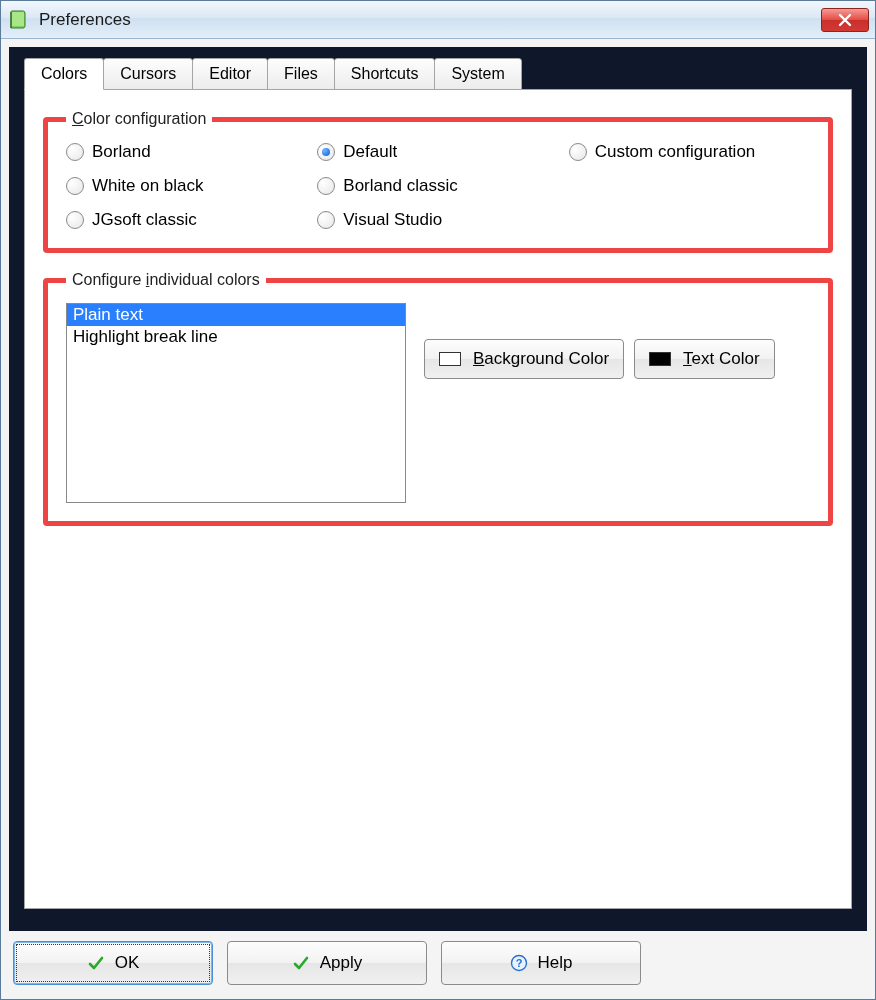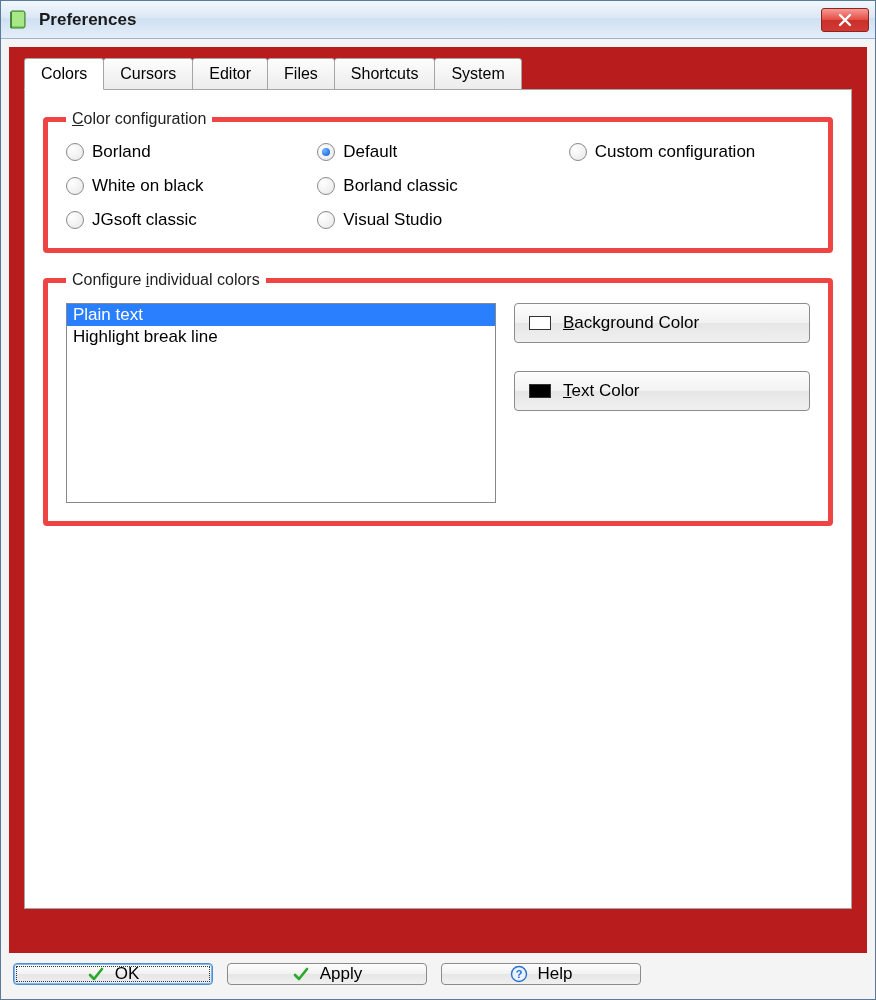--- a/index.html
+++ b/index.html
@@ -21,21 +21,20 @@
     flex-direction: column;
     box-shadow: 0 0 6px rgba(0,0,0,0.3);
   }
   .titlebar {
     height: 38px;
     background: linear-gradient(to bottom, #f2f7fd 0%, #dce8f5 45%, #cfe0f1 46%, #e3eef9 100%);
     border-bottom: 1px solid #9bb6cf;
     display: flex;
     align-items: center;
     padding: 0 6px;
-    font-weight: bold;
   }
   .titlebar .app-icon {
     width: 24px; height: 24px;
     margin-right: 8px;
     display: inline-block;
   }
   .titlebar .title-text {
     flex: 1;
     font-size: 17px;
     color: #1a1a1a;
@@ -46,21 +45,21 @@
     border: 1px solid #8a2520;
     border-radius: 3px;
     display: flex;
     align-items: center;
     justify-content: center;
     cursor: pointer;
   }
   .close-btn svg { width: 14px; height: 14px; }
   .content {
     flex: 1;
-    background: #b91c1c;
+    background: #0f172a;
     margin: 8px;
     margin-bottom: 0;
     border: 1px solid transparent;
     padding: 10px 14px 6px 14px;
     position: relative;
   }
   .tabs {
     display: flex;
     gap: 0;
     margin-bottom: -1px;
@@ -129,21 +128,21 @@
     width: 8px; height: 8px;
     border-radius: 50%;
     background: radial-gradient(circle at 30% 30%, #6fb6ff, #0b5cd8);
   }
   .configure-row {
     display: flex;
     gap: 18px;
     align-items: flex-start;
   }
   .listbox {
-    width: 430px;
+    width: 340px;
     height: 200px;
     border: 1px solid #888;
     background: #fff;
     overflow: auto;
   }
   .listbox .item {
     padding: 1px 6px;
     font-size: 17px;
     color: #000;
     cursor: pointer;
@@ -152,23 +151,24 @@
     background: #1e90ff;
     background: #2f7dff;
     background: #2a7fff;
     background: #2b7fff;
     background: #2a7fff;
     color: #fff;
   }
   .listbox .item.selected { background: #2a7fff; }
   .color-buttons {
     display: flex;
-    flex-direction: column;
-    gap: 28px;
+    flex-direction: row;
+    gap: 10px;
     flex: 1;
+    margin-top: 36px;
   }
   .btn {
     height: 40px;
     border: 1px solid #8b8b8b;
     border-radius: 4px;
     background: linear-gradient(to bottom, #fdfdfd 0%, #f2f2f2 49%, #e6e6e6 50%, #f0f0f0 100%);
     display: flex;
     align-items: center;
     justify-content: center;
     gap: 10px;
@@ -187,21 +187,21 @@
   .footer {
     padding: 10px 12px 14px 12px;
     display: flex;
     gap: 14px;
     justify-content: flex-start;
     background: #f4f4f4;
   }
   .footer .btn {
     flex: 1;
     max-width: 200px;
-    height: 22px;
+    height: 44px;
     justify-content: center;
   }
   .footer .btn.focused {
     outline: 1px dotted #333;
     outline-offset: -4px;
     border-color: #4a90d9;
     box-shadow: 0 0 0 1px #7fb5e8 inset;
   }
   .icon-svg { width: 18px; height: 18px; flex-shrink: 0; }
   .u { text-decoration: underline; }

